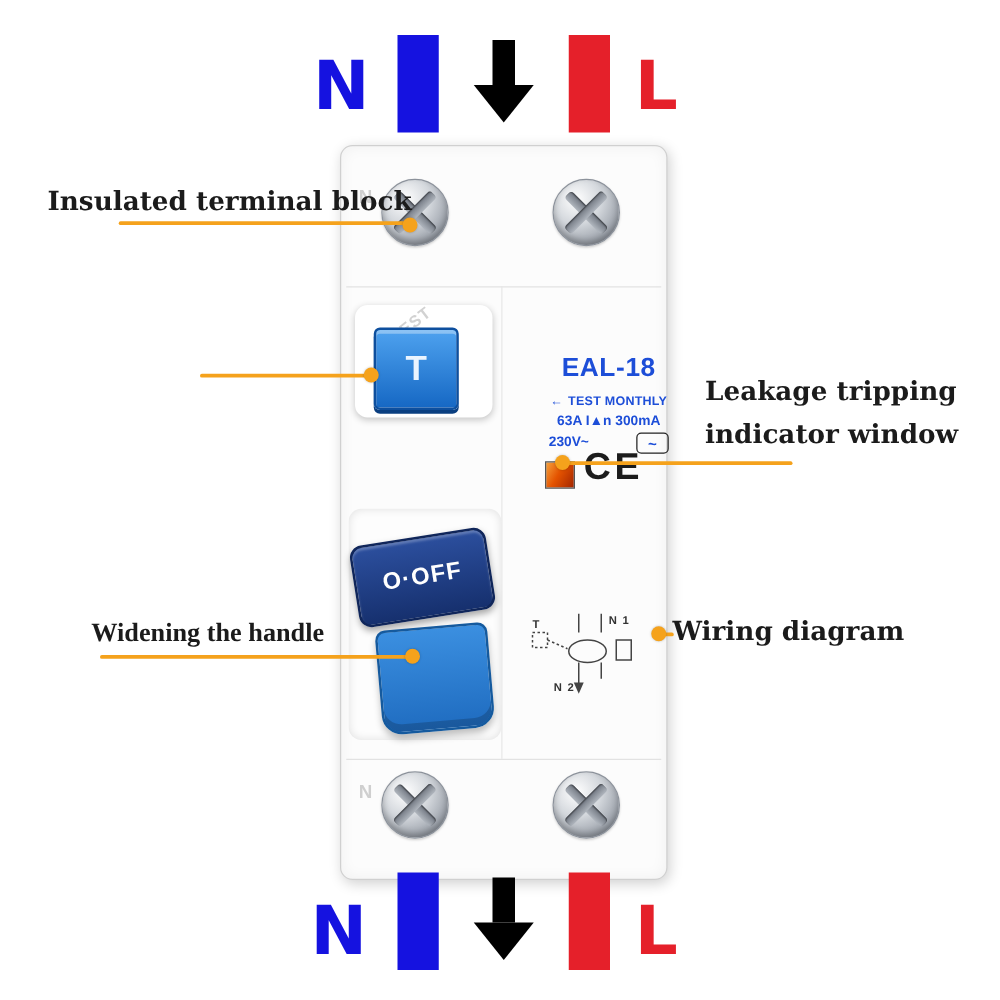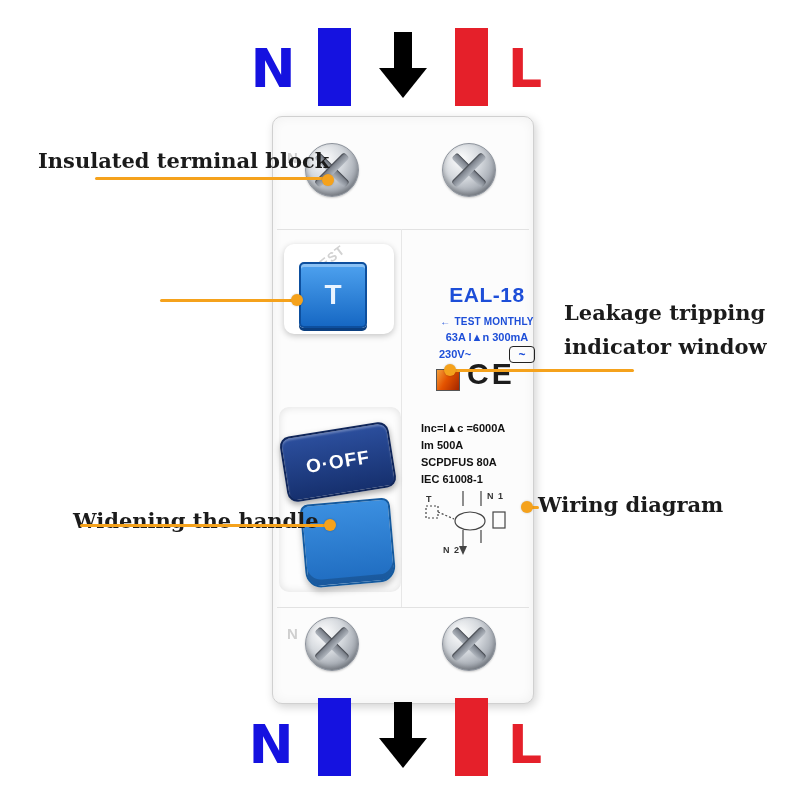--- a/index.html
+++ b/index.html
@@ -147,26 +147,20 @@
 
     <div class="indicator"></div>
     <div class="ce">CE</div>
 
     <div class="handle-recess"></div>
     <div class="handle">
       <span>O·OFF</span>
     </div>
     <div class="handle-tab"></div>
 
-    <div class="specs">
-      <div>Inc=I▲c =6000A</div>
-      <div>Im 500A</div>
-      <div>SCPDFUS 80A</div>
-      <div>IEC 61008-1</div>
-    </div>
 
     <svg class="wiring" width="94" height="70" viewBox="0 0 94 70">
       <line x1="40" y1="2" x2="40" y2="17"></line>
       <line x1="58" y1="2" x2="58" y2="17"></line>
       <text x="64" y="10">N</text>
       <text x="75" y="10">1</text>
       <text x="3" y="13">T</text>
       <rect x="3" y="17" width="12" height="12" stroke-dasharray="2,2"></rect>
       <line x1="15" y1="23" x2="31" y2="30" stroke-dasharray="2,2"></line>
       <ellipse cx="47" cy="32" rx="15" ry="9"></ellipse>
@@ -189,21 +183,21 @@
       </div>
   </div>
 
   <div class="ann" style="left:38px;top:148px;">Insulated terminal block</div>
   <div class="ann-line" style="left:95px;top:177px;width:232px;"></div>
   <div class="ann-dot" style="left:322px;top:174px;"></div>
 
   <div class="ann-line" style="left:160px;top:299px;width:136px;"></div>
   <div class="ann-dot" style="left:291px;top:294px;"></div>
 
-  <div class="ann" style="left:73px;top:508px;">Widening the handle</div>
+  <div class="ann" style="left:73px;top:494px;font-family:Liberation Serif, serif;">Widening the handle</div>
   <div class="ann-line" style="left:80px;top:524px;width:250px;"></div>
   <div class="ann-dot" style="left:324px;top:519px;"></div>
 
   <div class="ann" style="left:564px;top:334px;">indicator window</div>
   <div class="ann" style="left:564px;top:300px;">Leakage tripping</div>
   <div class="ann-line" style="left:452px;top:369px;width:182px;"></div>
   <div class="ann-dot" style="left:444px;top:364px;"></div>
 
   <div class="ann" style="left:538px;top:492px;">Wiring diagram</div>
   <div class="ann-line" style="left:527px;top:506px;width:12px;"></div>

